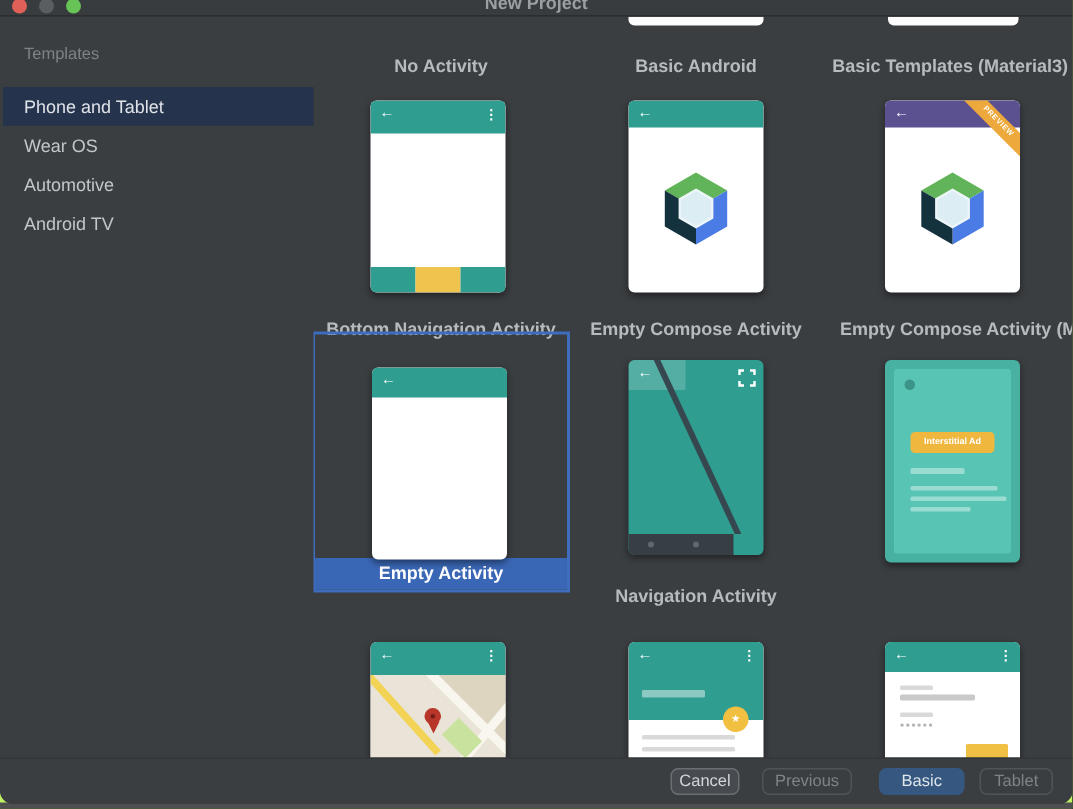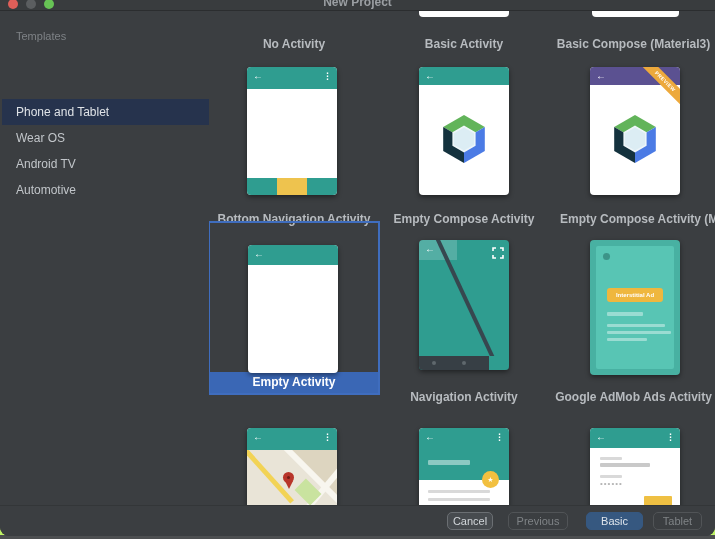--- a/index.html
+++ b/index.html
@@ -13,21 +13,21 @@
   .tl { position:absolute; top:-1px; width:10px; height:10px; border-radius:50%; }
   .tl.red { left:8px; background:#df5f59; }
   .tl.gray { left:26px; background:#5b5e60; }
   .tl.green { left:44px; background:#67c355; }
   .win-title { position:absolute; left:0; right:0; top:-5px; text-align:center; font-size:12px; font-weight:bold; color:#9b9fa3; }
 
   
   .sidebar { position:absolute; left:2px; top:11px; width:207px; height:494px; background:#3b3e41; z-index:5; }
   .sep-v { position:absolute; left:207px; top:11px; width:1px; height:523px; background:#2d2f31; z-index:4; }
   .sb-header { position:absolute; left:14px; top:19px; font-size:11px; color:#7e8286; }
-  .sb-list { position:absolute; left:0; top:47px; width:207px;margin-top:41px; }
+  .sb-list { position:absolute; left:0; top:47px; width:207px; }
   .sb-item { height:26px; line-height:26px; padding-left:14px; font-size:12px; color:#c2c6ca; cursor:default; }
   .sb-item.selected { background:#26334d; color:#dfe3e7; }
 
   
   .main { position:absolute; left:208px; top:11px; width:507px; height:523px; overflow:hidden; z-index:3; }
   .cell-label { position:absolute; height:16px; line-height:16px; font-size:12px; font-weight:bold; color:#b7bbbf; text-align:center; white-space:nowrap; }
   .whitebar { position:absolute; top:0; height:6px; background:#fdfdfd; border-radius:0 0 4px 4px; }
 
   .card { position:absolute; width:90px; border-radius:4px; background:#fff; box-shadow:0 2px 5px rgba(0,0,0,.45); overflow:hidden; }
   .thumb-header { position:relative; width:100%; background:#2f9d90; }
@@ -110,33 +110,33 @@
       <span class="tl gray"></span>
       <span class="tl green"></span>
       <div class="win-title">New Project</div>
     </div>
 
     <div class="sidebar">
       <div class="sb-header">Templates</div>
       <div class="sb-list">
         <div class="sb-item selected">Phone and Tablet</div>
         <div class="sb-item">Wear OS</div>
+        <div class="sb-item">Automotive</div>
         <div class="sb-item">Android TV</div>
-        <div class="sb-item">Automotive</div>
       </div>
     </div>
     <div class="sep-v"></div>
 
     <div class="main">
 
       <div class="whitebar" style="left:211px; width:90px;"></div>
       <div class="whitebar" style="left:384px; width:87px;"></div>
       <div class="cell-label" style="left:2px; top:25px; width:168px;">No Activity</div>
-      <div class="cell-label" style="left:172px; top:25px; width:168px;">Basic Activity</div>
-      <div class="cell-label" style="left:344px; top:25px; width:163px;">Basic Compose (Material3)</div>
+      <div class="cell-label" style="left:172px; top:25px; width:168px;">Basic Android</div>
+      <div class="cell-label" style="left:344px; top:25px; width:163px;">Basic Templates (Material3)</div>
 
       <div class="card" style="left:39px; top:56px; height:128px;">
         <div class="thumb-header h22">
           <span class="back">←</span>
           <span class="kebab">⋮</span>
         </div>
         <div class="bnav-bar">
           <div class="seg-t"></div>
           <div class="seg-y"></div>
           <div class="seg-t"></div>
@@ -210,21 +210,20 @@
           <div class="admob-dot"></div>
           <div class="admob-pill">Interstitial Ad</div>
           <div class="admob-line" style="left:11px; top:66px; width:36px; height:4px;"></div>
           <div class="admob-line" style="left:11px; top:78px; width:58px; height:3px;"></div>
           <div class="admob-line" style="left:11px; top:85px; width:64px; height:3px;"></div>
           <div class="admob-line" style="left:11px; top:92px; width:40px; height:3px;"></div>
         </div>
       </div>
 
       <div class="cell-label" style="left:172px; top:378px; width:168px;">Navigation Activity</div>
-      <div class="cell-label" style="left:344px; top:378px; width:163px;">Google AdMob Ads Activity</div>
 
       <div class="card" style="left:39px; top:417px; height:110px;">
         <div class="thumb-header h22">
           <span class="back">←</span>
           <span class="kebab">⋮</span>
         </div>
         <div class="map-body">
           <div class="map-tan"></div>
           <div class="road-w1"></div>
           <div class="road-w2"></div>

